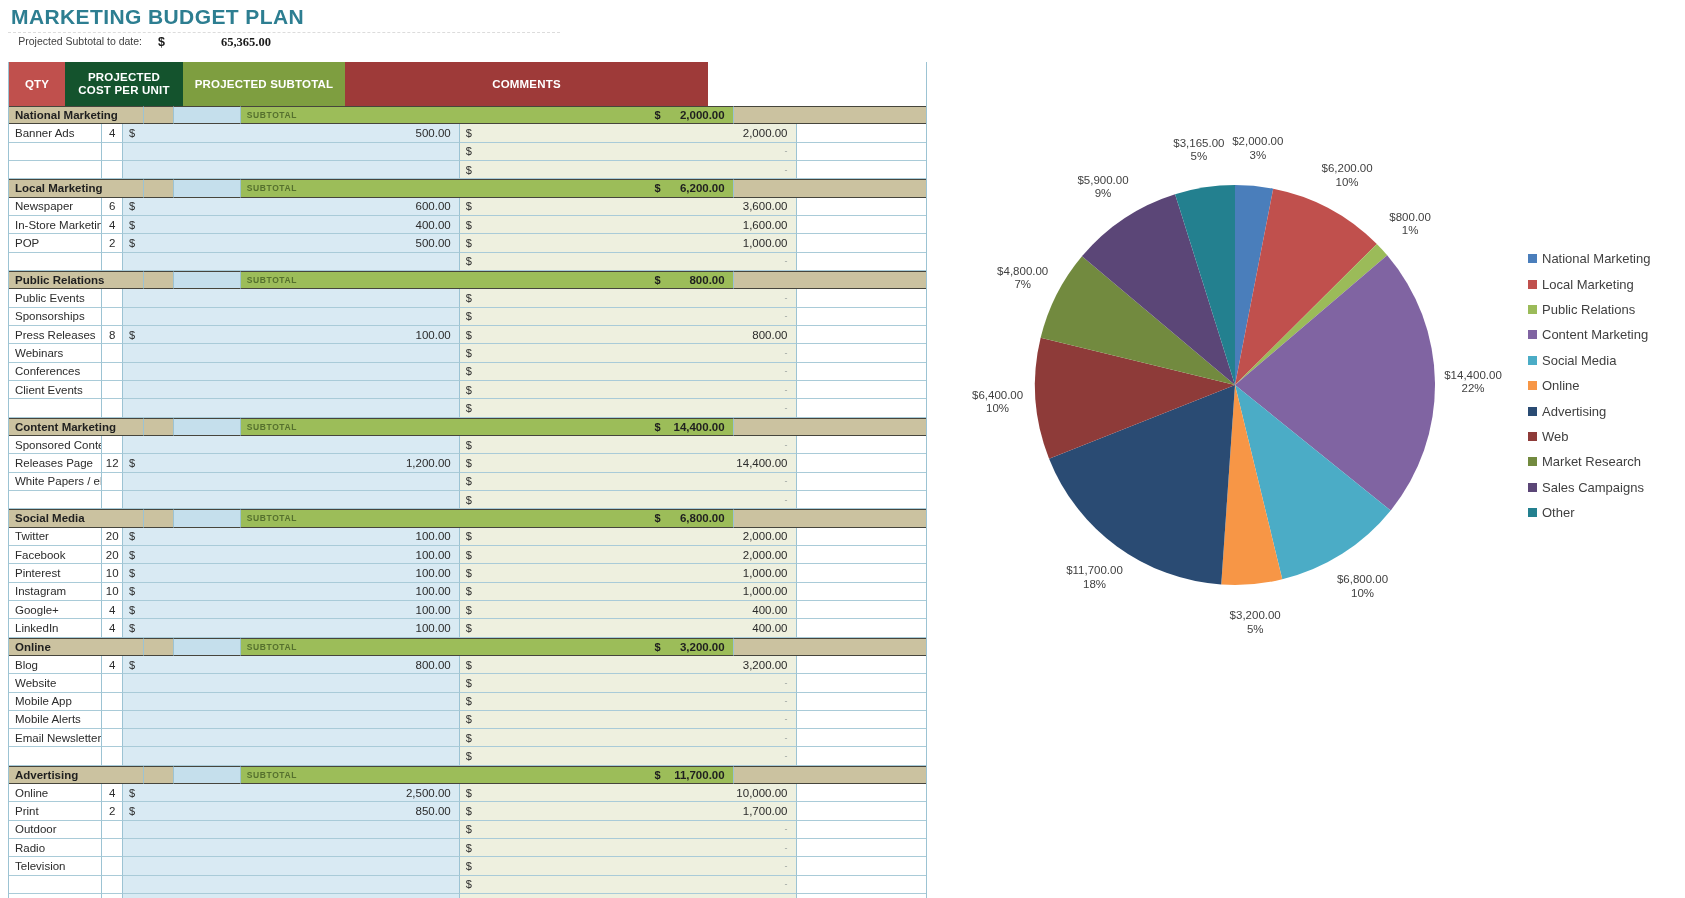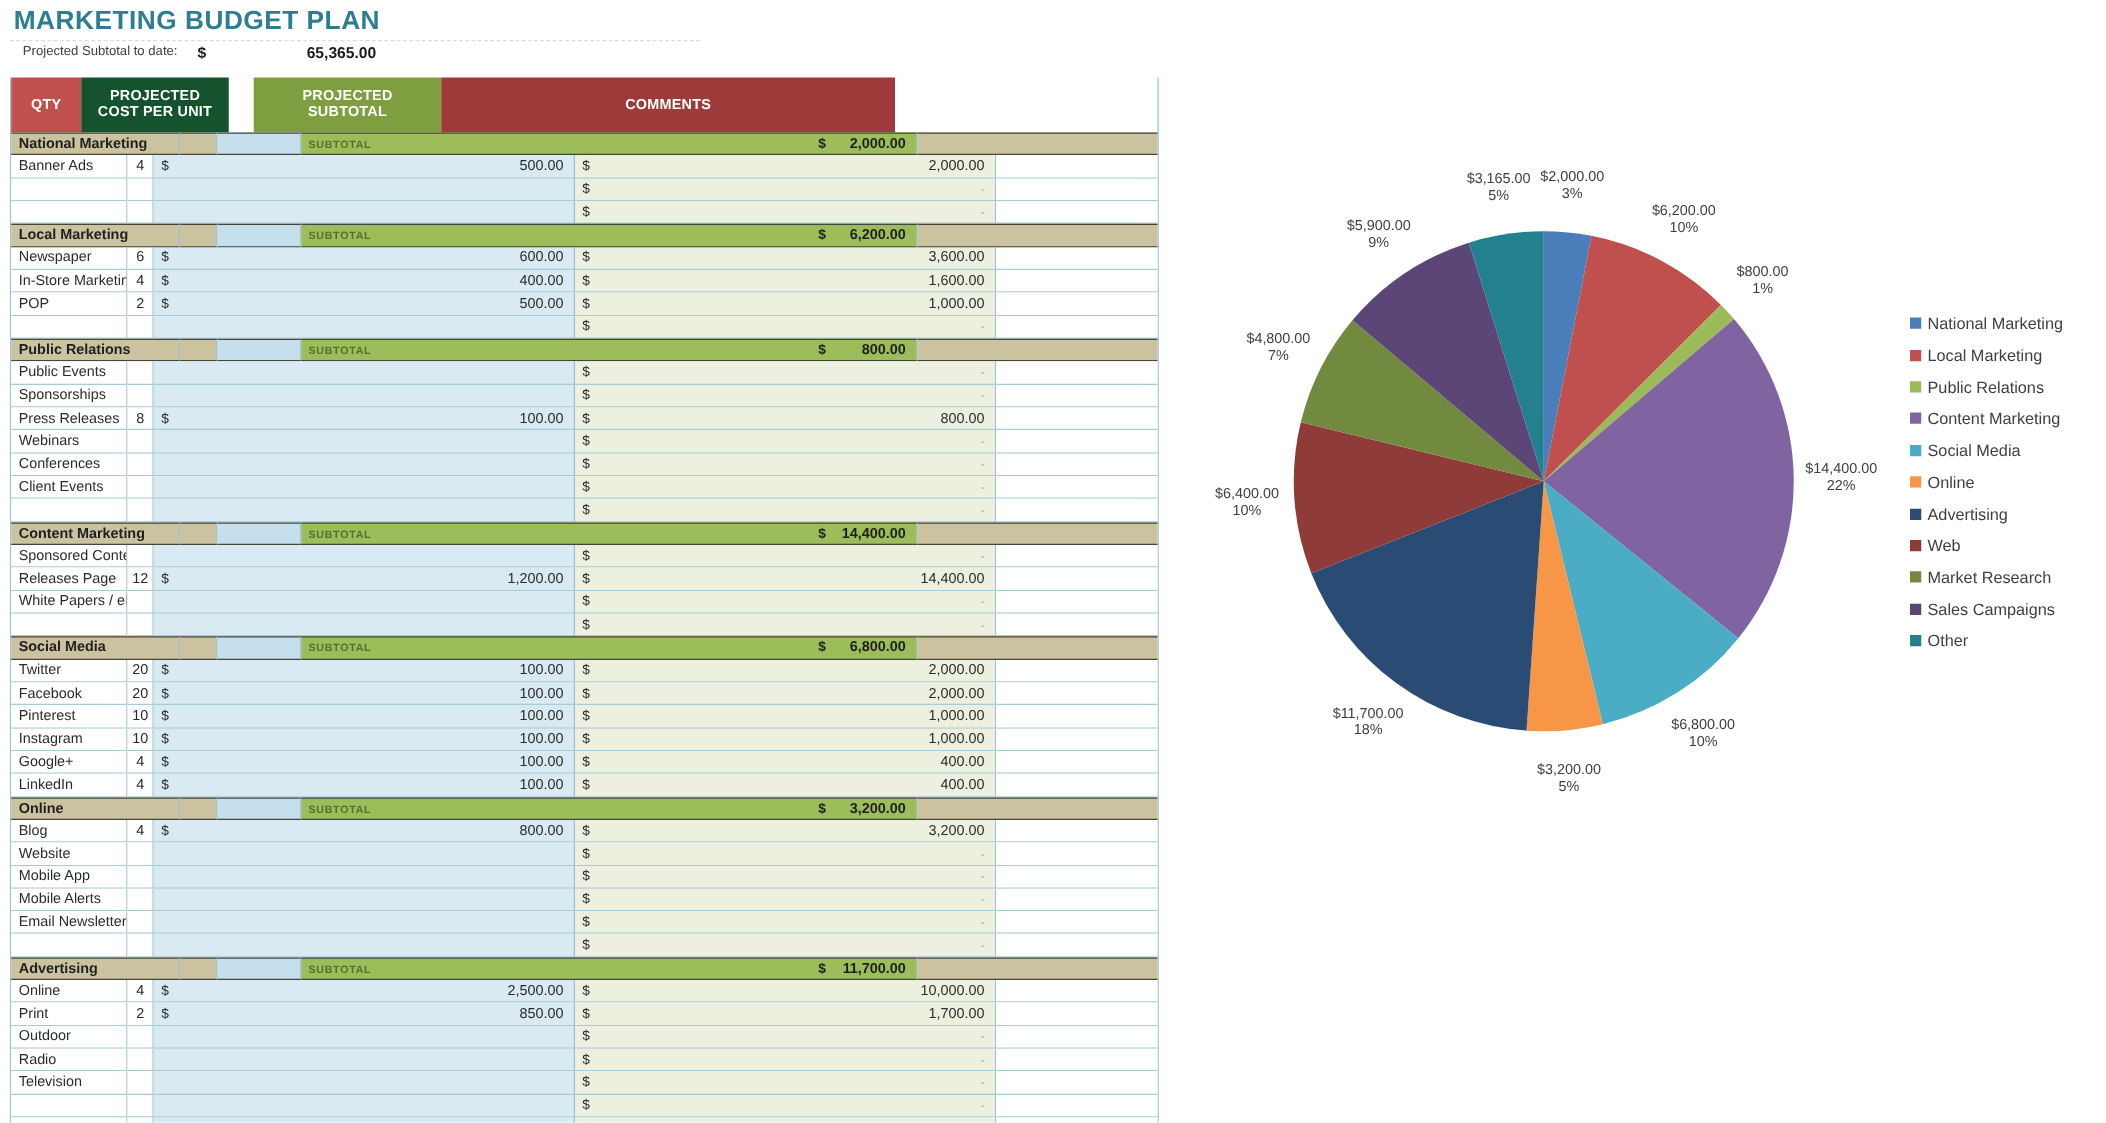--- a/index.html
+++ b/index.html
@@ -15,36 +15,36 @@
   }
   .summary{
     position:absolute;left:8px;top:32px;width:552px;
     display:flex;align-items:flex-start;
     border-top:1px dashed #dcdcdc;padding-top:2px;
   }
   .summary-label{
     width:134px;text-align:right;font-size:10.5px;line-height:12.5px;color:#404040;
   }
   .summary-currency{margin-left:16px;font-size:12.5px;font-weight:bold;color:#1a1a1a;}
-  .summary-value{margin-left:26px;width:110px;text-align:right;font-size:12.5px;font-weight:bold;color:#1a1a1a;}
+  .summary-value{margin-left:26px;width:110px;text-align:center;font-size:12.5px;font-weight:bold;color:#1a1a1a;font-family:Liberation Serif, serif;}
   
   .sheet{
     position:absolute;left:8px;top:62px;width:917px;
     border-left:1px solid #9CC3D3;border-right:1px solid #9CC3D3;
   }
   .hdr-row{display:flex;height:44px;}
   .hdr-cell{
     color:#fff;font-weight:bold;font-size:11.5px;line-height:13px;letter-spacing:.2px;
     display:flex;align-items:center;justify-content:center;text-align:center;
     box-sizing:border-box;padding:2px 6px;
   }
   .hc-campaign{width:249px;background:#9E3A39;}
   .hc-qty{width:56px;background:#C0504D;}
   .hc-cost{width:118px;background:#14532d;}
-  .hc-sub{width:150px;background:#7E9E40;margin-left:20px;}
+  .hc-sub{width:162px;background:#7E9E40;}
   .hc-com{width:363px;background:#9E3A39;}
   .tbl-row{display:flex;height:18.34px;box-sizing:border-box;}
   .cell{
     box-sizing:border-box;height:100%;
     border-right:1px solid #9CC3D3;border-bottom:1px solid #A9CBD8;
     font-size:11.5px;color:#2b2b2b;display:flex;align-items:center;overflow:hidden;white-space:nowrap;
   }
   .c-campaign{width:249px;padding-left:6px;background:#fff;}
   .c-qty{width:56px;justify-content:center;background:#fff;}
   .c-cost{width:112px;background:#D9EAF3;padding:0 8px 0 6px;}

